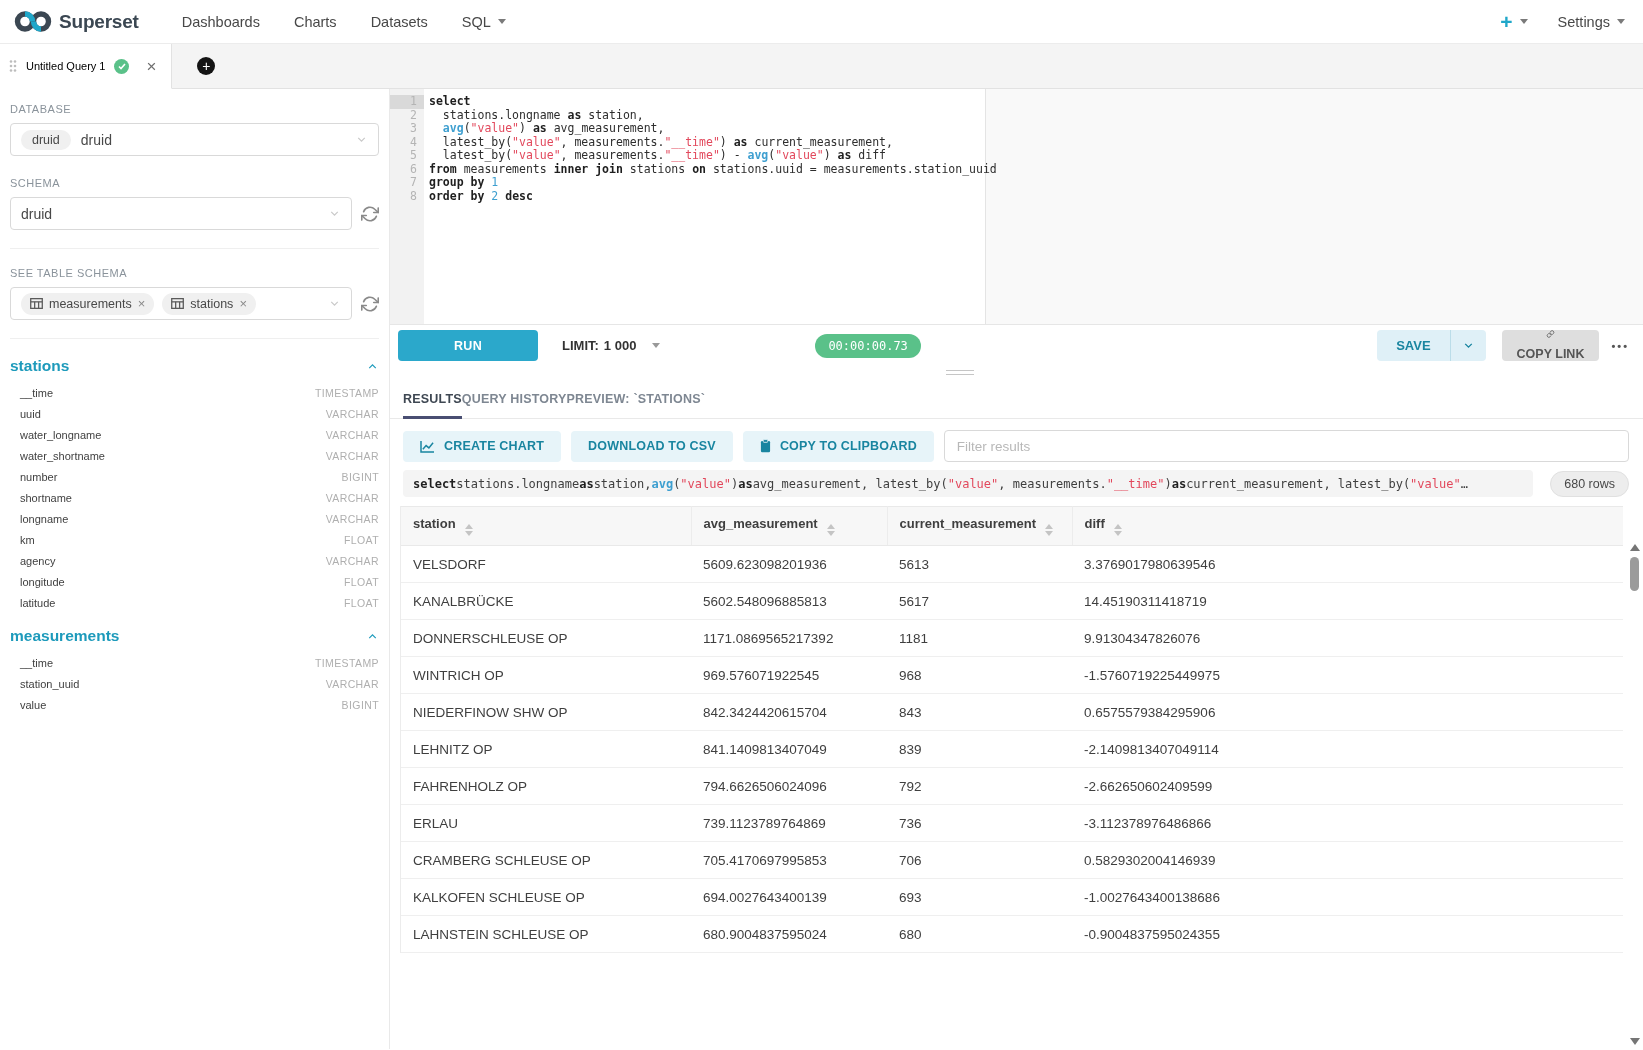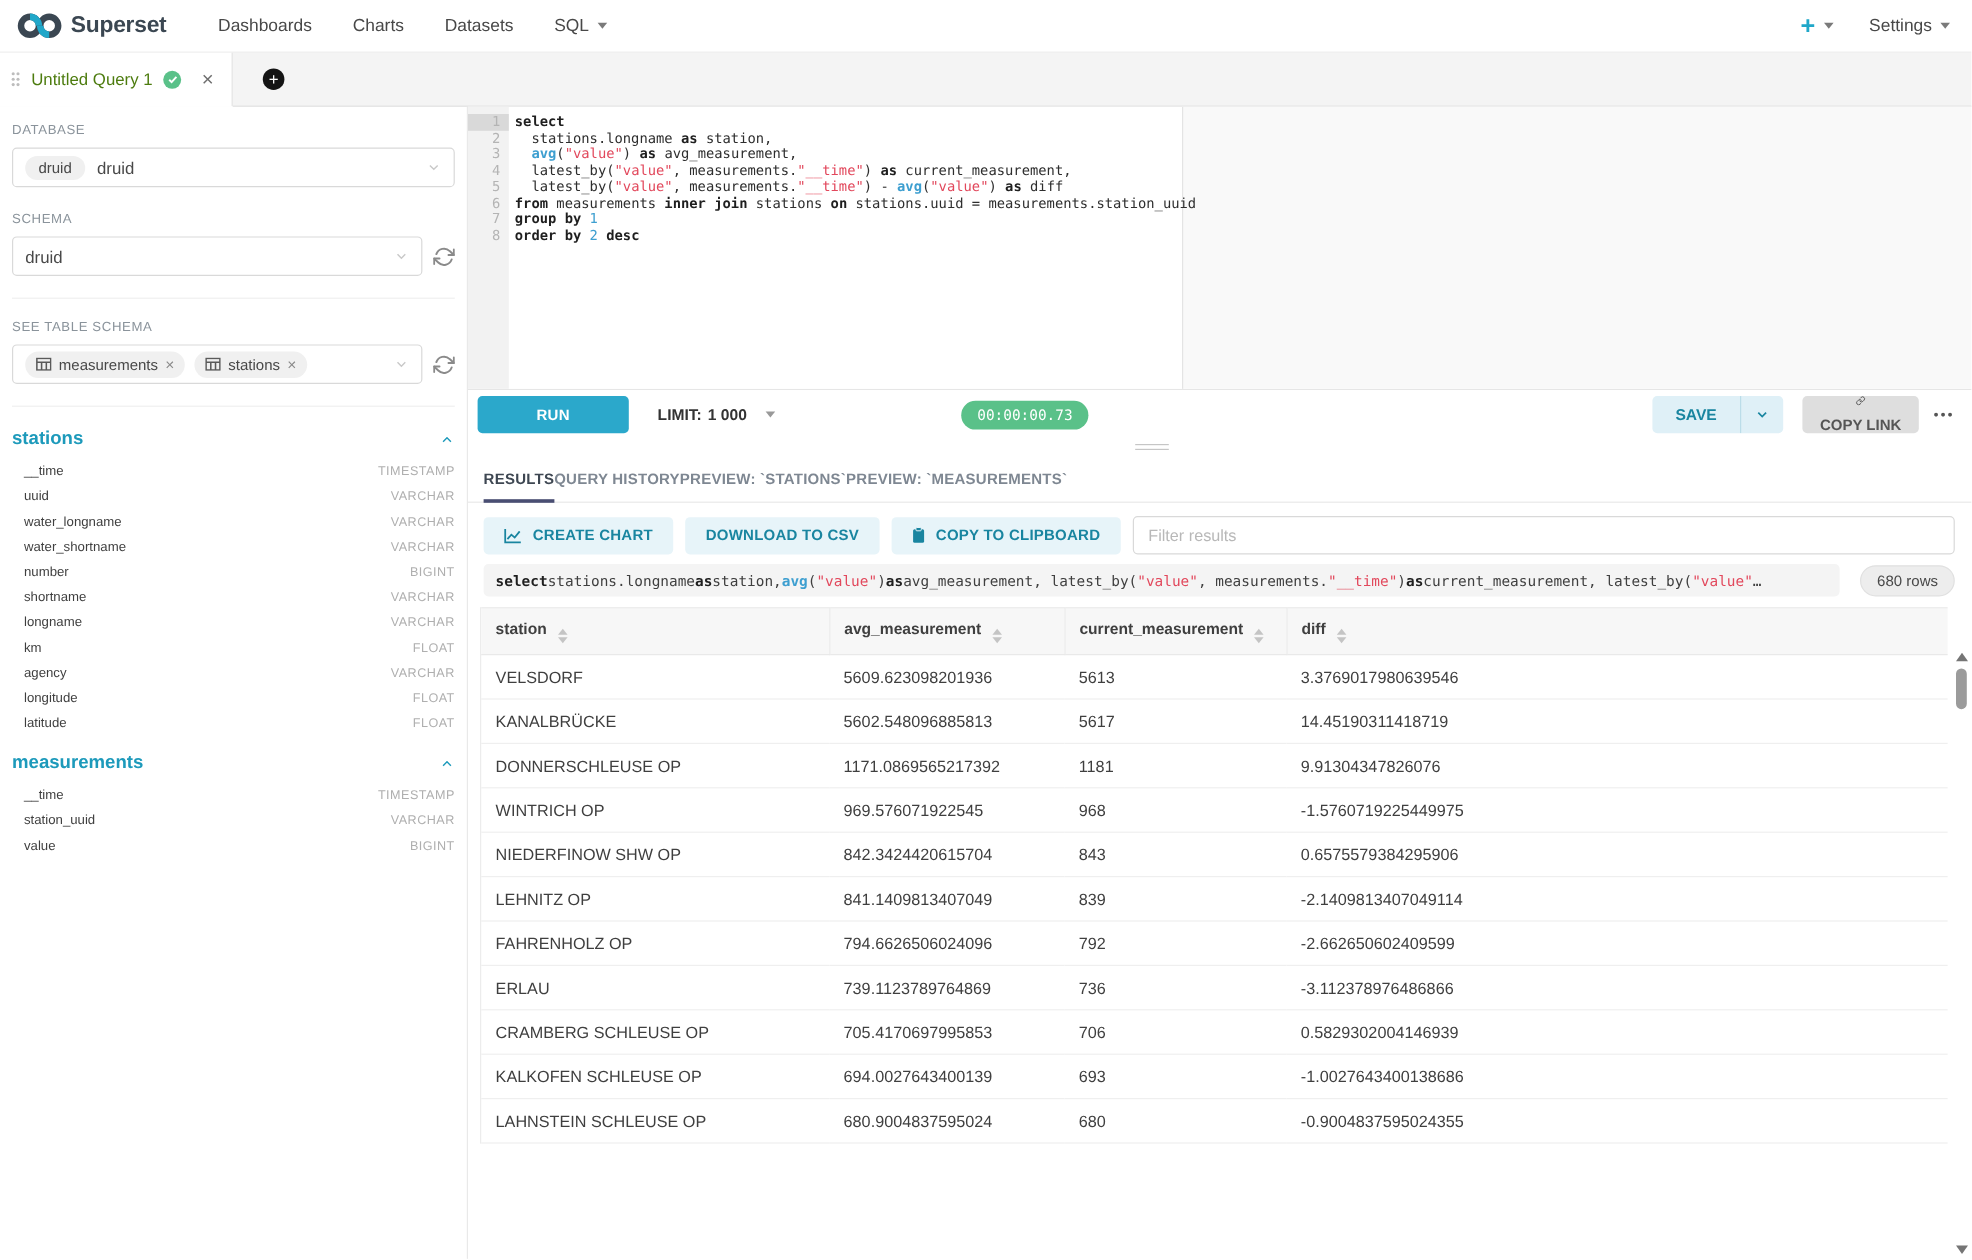--- a/index.html
+++ b/index.html
@@ -14,21 +14,21 @@
   .brand-name { font-size:19px; font-weight:bold; color:#3B4752; letter-spacing:-0.2px; }
   .nav-item { font-size:14.5px; color:#484848; margin:0 17px; cursor:pointer; display:flex; align-items:center; }
   .caret-down { width:0; height:0; border-left:4px solid transparent; border-right:4px solid transparent; border-top:5px solid #7A7A7A; display:inline-block; margin-left:7px; }
   .nav-right { margin-left:auto; display:flex; align-items:center; gap:30px; }
   .nav-plus { display:flex; align-items:center; }
   .plus-glyph { color:#20A7C9; font-size:21px; font-weight:bold; line-height:1; }
   .nav-settings { font-size:14.5px; display:flex; align-items:center; }
   
   .tabbar { height:45px; background:#F4F4F4; border-bottom:1px solid #E2E2E2; display:flex; align-items:stretch; }
   .qtab { background:#fff; border-right:1px solid #E2E2E2; margin-bottom:-1px; border-bottom:1px solid #fff; display:flex; align-items:center; padding:0 15px 0 9px; gap:9px; }
-  .qtab-title { color:#4d7c0f; font-size:14px; }
+  .qtab-title { color:#000000; font-size:11px; }
   .check-badge { width:15px; height:15px; border-radius:50%; background:#5AC189; color:#fff; font-size:9px; display:flex; align-items:center; justify-content:center; }
   .tab-close { color:#6E6E6E; font-size:17px; line-height:1; margin-left:8px; cursor:pointer; }
   .addtab { width:18px; height:18px; border-radius:50%; background:#141414; color:#fff; font-size:14px; line-height:1; display:flex; align-items:center; justify-content:center; margin-left:25px; align-self:center; cursor:pointer; }
   
   .main { display:flex; height:960px; }
   .sidebar { width:390px; flex-shrink:0; border-right:1px solid #E9E9E9; padding-top:14px; overflow:hidden; }
   .workspace { flex:1; min-width:0; display:flex; flex-direction:column; position:relative; }
   
   .side-label { font-size:11px; color:#8A939B; letter-spacing:0.5px; margin:0 10px 8px; }
   .sel-row { display:flex; align-items:center; gap:9px; margin:0 10px; }
@@ -52,21 +52,21 @@
   .gutter { width:34px; background:#F2F2F2; padding-top:6px; font:11.5px/13.5px "DejaVu Sans Mono", monospace; color:#B4B4B4; flex-shrink:0; z-index:1; }
   .gutter-line { text-align:right; padding-right:7px; }
   .gutter-line.active { background:#D9D9D9; }
   .codearea { flex:1; padding:6px 0 0 5px; font:11.5px/13.5px "DejaVu Sans Mono", monospace; color:#2E2E2E; white-space:pre; z-index:1; }
   .tok-kw { font-weight:bold; color:#1F1F1F; }
   .tok-fn { color:#3E9FD0;font-weight:bold; }
   .tok-num { color:#3E9FD0; }
   .tok-str { color:#E2485C; }
   
   .toolbar { height:42px; border-top:1px solid #E6E6E6; display:flex; align-items:center; padding:0 14px 0 8px; }
-  .run-btn { width:126px; height:31px; background:#2BA8CB; color:#fff; font-weight:bold; font-size:12.5px; letter-spacing:0.3px; border:none; border-radius:4px; display:flex; align-items:center; justify-content:center; cursor:pointer; }
+  .run-btn { width:140px; height:31px; background:#2BA8CB; color:#fff; font-weight:bold; font-size:12.5px; letter-spacing:0.3px; border:none; border-radius:4px; display:flex; align-items:center; justify-content:center; cursor:pointer; }
   .limit { margin-left:24px; display:flex; align-items:center; font-size:13px; color:#333; font-weight:bold; }
   .limit .val { font-weight:bold; margin-left:5px; }
   .limit .caret-down { margin-left:16px; border-top-color:#999; }
   .timer { margin-left:155px; background:#5AC189; color:#fff; font:12px "DejaVu Sans Mono", monospace; padding:5px 13px; border-radius:13px; }
   .tb-spacer { flex:1; }
   .save-split { display:flex; height:31px; background:#DFF0F7; border-radius:4px; overflow:hidden; cursor:pointer; }
   .save-main { padding:0 19px; color:#1985A0; font-weight:bold; font-size:13px; display:flex; align-items:center; }
   .save-caret { width:36px; border-left:1px solid #BBDDE9; display:flex; align-items:center; justify-content:center; }
   .copylink { height:31px; background:#DEDEDE; border-radius:4px; padding:0 15px; display:flex; align-items:center; gap:9px; font-weight:bold; font-size:12.5px; color:#555; margin-left:16px; cursor:pointer;flex-direction:column; }
   .more-dots { margin-left:12px; color:#555; font-size:11px; font-weight:bold; letter-spacing:2px; cursor:pointer; }
@@ -361,21 +361,20 @@
       <span class="grip">
           <i></i>
           <i></i>
         </span>
     </div>
 
     <div class="rtabs">
       <span class="rtab active">RESULTS</span>
       <span class="rtab">QUERY HISTORY</span>
       <span class="rtab">PREVIEW: `STATIONS`</span>
-      <span class="rtab">PREVIEW: `MEASUREMENTS`</span>
     </div>
 
     <div class="actions">
       <button class="act-btn">
         <svg width="15" height="13" viewBox="0 0 16 14">
             <path d="M1 1 v12 h14" fill="none" stroke="#1985A0" stroke-width="1.6"></path>
             <path d="M3 10 L6.5 6 L9.5 8.5 L14 3" fill="none" stroke="#1985A0" stroke-width="1.6"></path>
           </svg>
         <span>CREATE CHART</span>
       </button>

